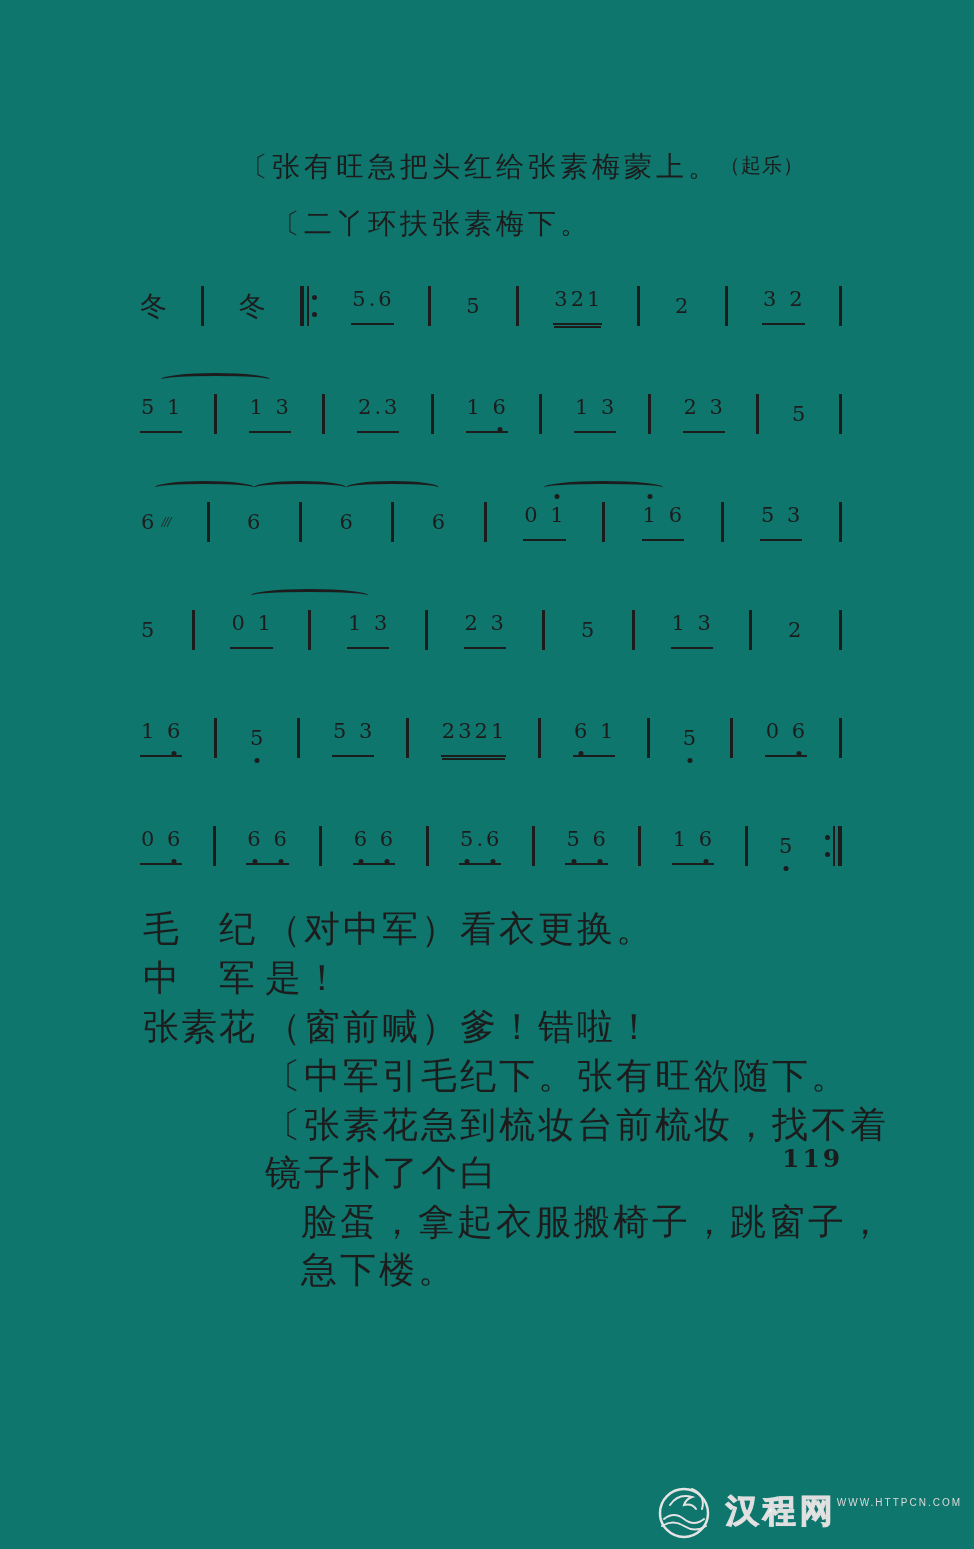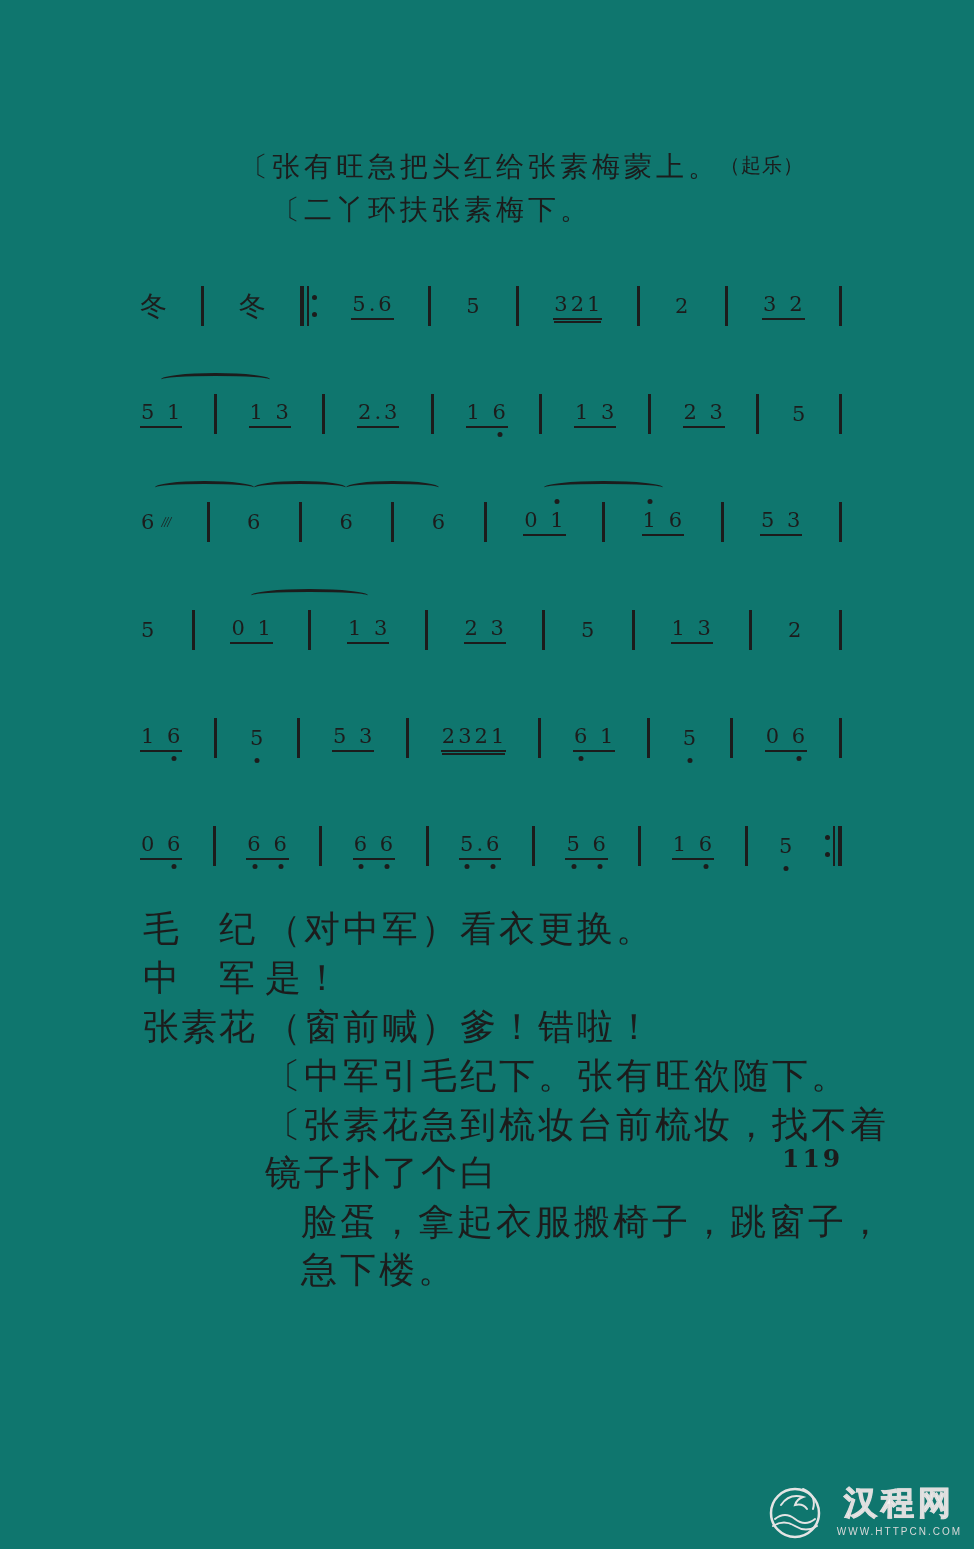--- a/index.html
+++ b/index.html
@@ -10,39 +10,39 @@
     background:#0f766e;
     overflow:hidden;
     font-family:"Liberation Serif", serif;
     color:#1c1c1c;
   }
 
   
   .stage-directions { position:absolute; top:148px; left:240px; }
   .sd-line1 { font-size:28px; letter-spacing:4px; white-space:nowrap; }
   .sd-note  { font-size:20px; letter-spacing:1px; vertical-align:4px; }
-  .sd-line2 { font-size:28px; letter-spacing:4px; margin-top:5px; margin-left:32px; white-space:nowrap; }
+  .sd-line2 { font-size:28px; letter-spacing:4px; margin-top:19px; margin-left:32px; white-space:nowrap; }
 
   
   .music { position:absolute; top:252px; left:140px; width:702px; }
   .music-line { height:108px; display:flex; align-items:center; }
   .cells {
     position:relative; width:100%;
     display:flex; justify-content:space-between; align-items:center;
   }
   .cell-bar { width:3px; height:40px; background:#1c1c1c; }
   .cell-lyric { font-size:27px; line-height:1; }
   .cell-note { position:relative; }
   .nt {
     position:relative; display:inline-block;
     font-family:"DejaVu Serif", serif;
     font-size:21px; font-weight:500; line-height:1.15;
     letter-spacing:1px; white-space:pre;
   }
-  .nt.u1, .nt.u2 { border-bottom:2px solid #1c1c1c; padding-bottom:2px; }
+  .nt.u1, .nt.u2 { border-bottom:2px solid #1c1c1c; padding-bottom:12px; }
   .nt.u2::after {
     content:""; position:absolute; left:1px; right:1px; bottom:-5px;
     height:2px; background:#1c1c1c;
   }
   .ch { position:relative; display:inline-block; white-space:pre; padding:0 1px; }
   .ch.lo::after {
     content:""; position:absolute; left:50%; transform:translateX(-50%);
     bottom:-13px; width:5px; height:5px; border-radius:50%; background:#1c1c1c;
   }
   .ch.hi::before {
@@ -76,21 +76,21 @@
     font-size:25px; letter-spacing:3px;
   }
 
   
   .watermark {
     position:absolute; right:12px; bottom:8px;
     display:flex; align-items:center; gap:6px;
     user-select:none;
   }
   .wm-logo { width:68px; height:60px; }
-  .wm-text { display:flex; flex-direction:column; align-items:center; }
+  .wm-text { display:flex; flex-direction:row; align-items:flex-start; }
   .wm-name {
     font-size:33px; font-weight:bold; letter-spacing:4px;
     color:#f5f5f5; -webkit-text-stroke:1px #dedede; text-shadow:0 0 1px #dcdcdc;
     line-height:1.1;
   }
   .wm-url {
     font-family:"Liberation Sans", sans-serif;
     font-size:10px; letter-spacing:2px; color:#d9d9d9; margin-top:4px;
   }
 </style>

